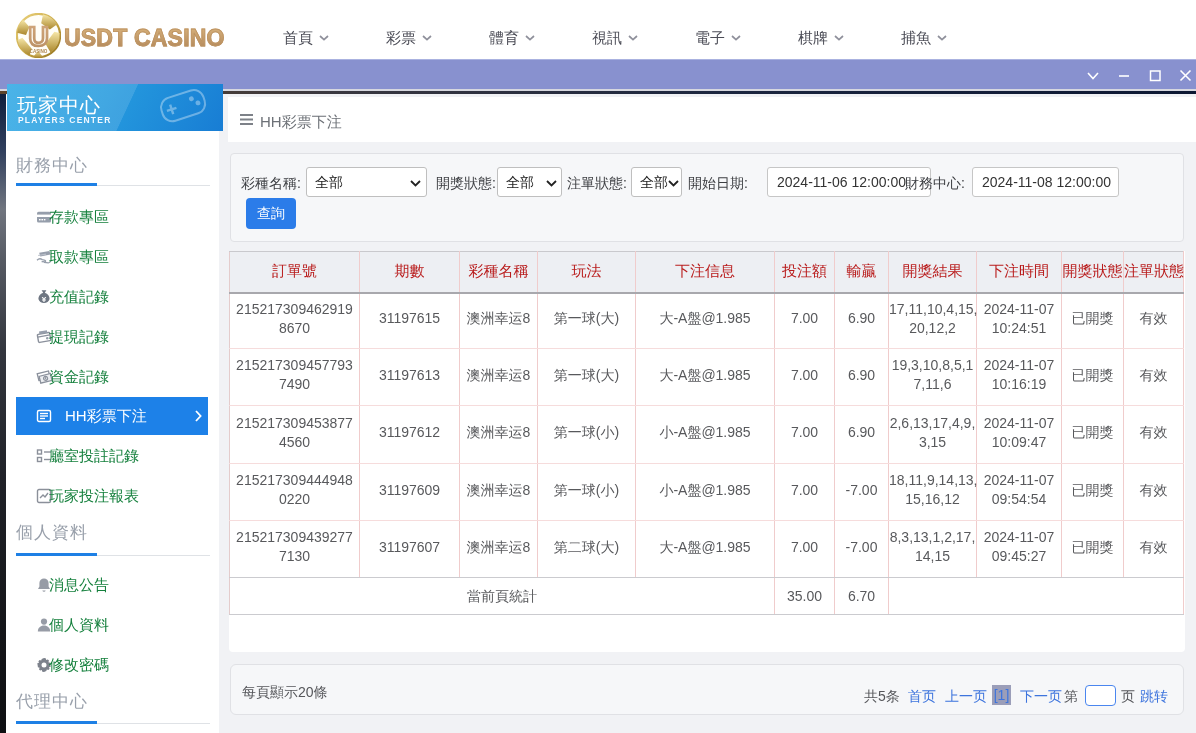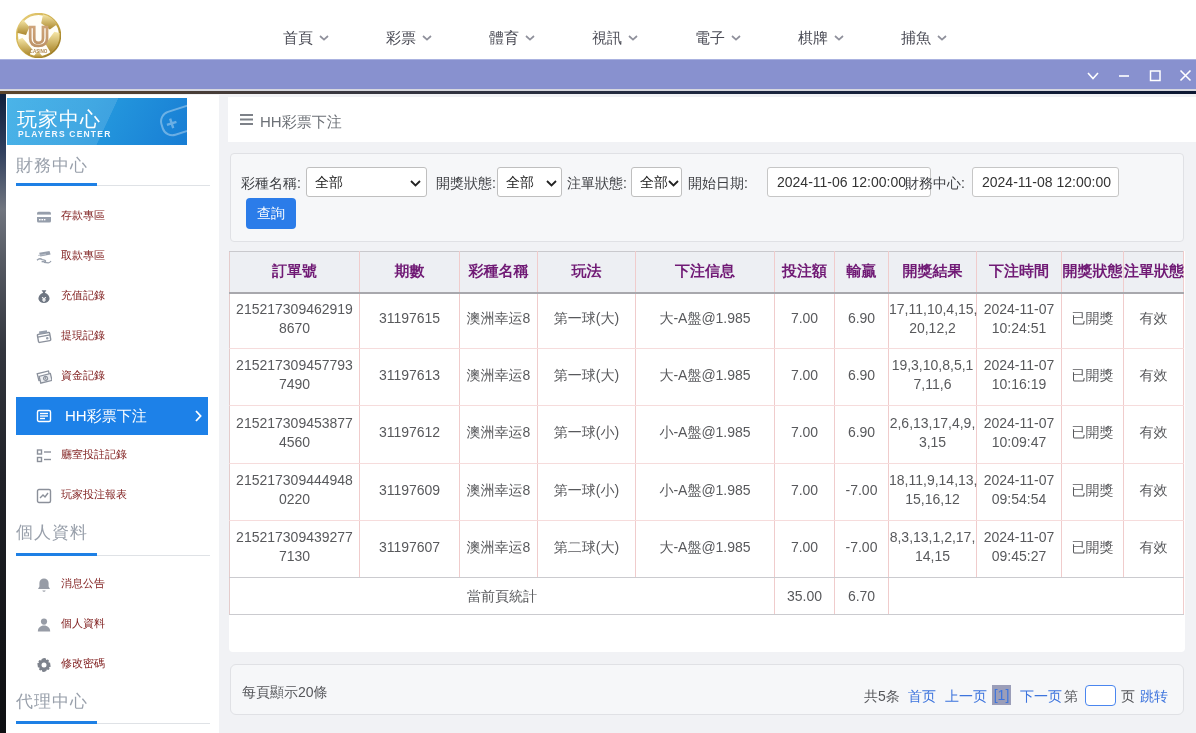--- a/index.html
+++ b/index.html
@@ -14,49 +14,49 @@
 
 #purple{position:absolute;left:0;top:59px;width:1196px;height:30px;background:#8891cf;border-top:1px solid #aab2e0}
 #lightline{position:absolute;left:0;top:89px;width:1196px;height:2px;background:#d6d7df}
 #purple svg{position:absolute;top:0}
 
 #darkline{position:absolute;left:0;top:91px;width:1196px;height:3px;background:linear-gradient(90deg,#5d452b 0%,#3a3840 28%,#1d2740 60%,#0d1833 100%)}
 
 #lstrip{position:absolute;left:0;top:94px;width:6px;height:639px;background:linear-gradient(180deg,#10203e 0%,#31405e 9%,#70757f 18%,#565a63 26%,#33363e 40%,#202228 60%,#141519 85%,#0e0f12 100%)}
 
 #sidebar{position:absolute;left:6px;top:95px;width:213px;height:638px;background:#fff}
-#sidehead{position:absolute;left:7px;top:98px;width:180px;height:47px;background:linear-gradient(118deg,#30a9e5 0%,#259ade 45%,#187dd4 100%);overflow:hidden}
+#sidehead{position:absolute;left:7px;top:84px;width:216px;height:47px;background:linear-gradient(118deg,#30a9e5 0%,#259ade 45%,#187dd4 100%);overflow:hidden}
 #sidehead .band{position:absolute;left:0;top:0;width:100%;height:100%;background:linear-gradient(115deg,rgba(255,255,255,.13) 0 55%,rgba(255,255,255,0) 55.3%)}
 #sh-cn{position:absolute;left:10px;top:8px;font-size:20px;color:#fff;letter-spacing:1px}
 #sh-en{position:absolute;left:11px;top:31px;font-size:8.5px;font-weight:700;color:#f2f8ff;letter-spacing:1.2px}
 .sectitle{position:absolute;left:16px;font-size:17px;color:#99a0ab;letter-spacing:1px}
 .secline{position:absolute;left:16px;width:194px;height:3px}
 .secline i{position:absolute;left:0;top:0;width:81px;height:3px;background:#1e80e5}
 .secline b{position:absolute;left:0;top:2px;width:194px;height:1px;background:#dfe2e6}
 .mitem{position:absolute;left:7px;width:212px;height:40px}
 .mitem .ic{position:absolute;left:29px;top:12px;width:16px;height:16px}
-.mitem .tx{position:absolute;left:54px;top:11px;font-size:11px;color:#7f1d1d}
+.mitem .tx{position:absolute;left:42px;top:11px;font-size:15px;color:#15803d}
 #mactive{position:absolute;left:16px;top:397px;width:192px;height:38px;background:#1d81e8}
 #mactive .ic{position:absolute;left:20px;top:11px;width:16px;height:16px}
 #mactive .tx{position:absolute;left:49px;top:10px;font-size:15px;color:#fff}
 
 #crumb{position:absolute;left:228px;top:97px;width:968px;height:45px;background:#fff}
 #crumb .tx{position:absolute;left:32px;top:16px;font-size:15px;color:#6d7177}
 #crumb svg{position:absolute;left:12px;top:17px}
 
 #filter{position:absolute;left:230px;top:153px;width:954px;height:89px;background:#f6f7f9;border:1px solid #e0e1e5;border-radius:4px}
 .flabel{position:absolute;top:175px;font-size:14px;color:#3c3e42}
 .fsel{position:absolute;top:167px;height:30px;background:#fff;border:1px solid #bfbfbf;border-radius:3px;font-size:14px;color:#222;line-height:28px;padding-left:8px}
 .fsel svg{position:absolute;top:12px}
 .finput{position:absolute;top:167px;height:30px;background:#fff;border:1px solid #c6c6c6;border-radius:3px;font-size:14px;color:#333;line-height:28px;padding-left:9px}
 #qbtn{position:absolute;left:246px;top:198px;width:50px;height:31px;background:#2b7ce9;border-radius:4px;color:#fff;font-size:14px;text-align:center;line-height:31px}
 
 #twrap{position:absolute;left:229px;top:251px;width:956px;height:401px;background:#fff;border-radius:0 0 4px 4px}
 table{border-collapse:collapse;table-layout:fixed;width:955px;margin-top:0}
-th{white-space:nowrap;overflow:visible;background:#edeff3;font-size:15px;font-weight:700;color:#701a75;height:41px;border-top:1px solid #c9c9cd;border-bottom:2px solid #a8a8ad;border-right:1px solid #f0cccc;text-align:center}
+th{white-space:nowrap;overflow:visible;background:#edeff3;font-size:15px;font-weight:400;color:#b91c1c;height:41px;border-top:1px solid #c9c9cd;border-bottom:2px solid #a8a8ad;border-right:1px solid #f0cccc;text-align:center}
 th:first-child{border-left:1px solid #e4cccc}
 td{font-size:14px;color:#58595c;text-align:center;border-right:1px solid #f0cccc;border-bottom:1px solid #f6dcdc;line-height:19px;height:56px;padding:0 0 4px 0}
 tr.r2 td{height:57px}tr.r3 td{height:58px}tr.r4 td{height:57px}
 td:first-child{border-left:1px solid #e4cccc}
 tr.r5 td{border-bottom:1px solid #cbcbcf;height:57px}
 tr.sum td{border-bottom:1px solid #cbcbcf;height:37px;padding:0}
 tr.sum2 td{height:36px}
 
 
 #pager{position:absolute;left:230px;top:664px;width:954px;height:51px;background:#f6f7f9;border:1px solid #e0e1e5;border-radius:6px}
@@ -89,20 +89,21 @@
     </defs>
     <circle cx="22.5" cy="22.5" r="21.6" fill="#fffef8" stroke="url(#rim)" stroke-width="2.2"></circle>
     <path d="M43.6 20 a21.6 21.6 0 0 1 -9 19.5 l-5.2-8.7 9-12 Z" fill="url(#patch)"></path>
     <path d="M1.6 27 a21.6 21.6 0 0 0 11.8 15.5 l2.4-6.8 -9.4-11 Z" fill="url(#patch)"></path>
     <path d="M27 1.4 a21.6 21.6 0 0 1 14.2 9.8 l-7.4 5.4 -8.6-6.4 Z" fill="url(#patch)"></path>
     <path d="M7 6.7 a21.6 21.6 0 0 0 -5.8 13 l8.8 2.2 3.4-7.8 Z" fill="url(#patch)"></path>
     <path d="M17 44 a22 22 0 0 0 10 0 l-5-6 Z" fill="url(#patch)"></path>
     <text x="22.5" y="32.5" text-anchor="middle" font-family="Liberation Sans" font-size="28" font-weight="bold" fill="none" stroke="url(#ugrad)" stroke-width="2.7">U</text>
     <text x="22.5" y="39.5" text-anchor="middle" font-family="Liberation Sans" font-size="4.6" font-weight="bold" fill="#b18a53">CASINO</text>
   </svg>
+  <div id="logotext">USDT CASINO</div>
   <span class="navitem" style="left:283px">首頁<svg width="10" height="6" viewBox="0 0 10 6">
           <path d="M1 1 L5 4.6 L9 1" fill="none" stroke="#8f909b" stroke-width="1.7"></path>
         </svg></span>
   <span class="navitem" style="left:386px">彩票<svg width="10" height="6" viewBox="0 0 10 6">
           <path d="M1 1 L5 4.6 L9 1" fill="none" stroke="#8f909b" stroke-width="1.7"></path>
         </svg></span>
   <span class="navitem" style="left:489px">體育<svg width="10" height="6" viewBox="0 0 10 6">
           <path d="M1 1 L5 4.6 L9 1" fill="none" stroke="#8f909b" stroke-width="1.7"></path>
         </svg></span>
   <span class="navitem" style="left:592px">視訊<svg width="10" height="6" viewBox="0 0 10 6">

